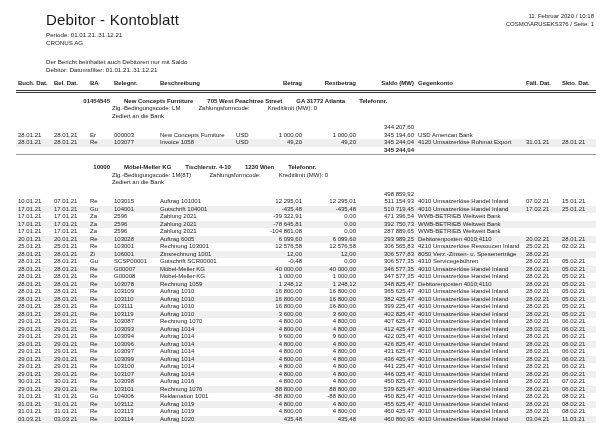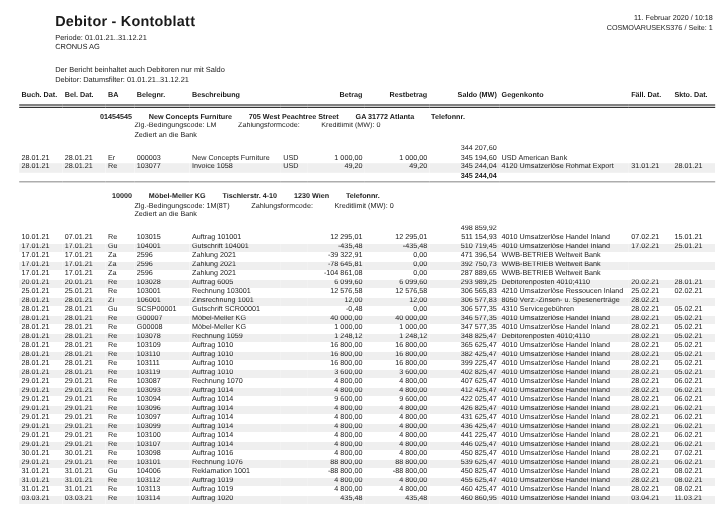--- a/index.html
+++ b/index.html
@@ -1,19 +1,19 @@
 <!DOCTYPE html>
 <html><head>
 <meta charset="utf-8">
 <style>
   html,body{margin:0;padding:0;background:#fff;}
   .page{position:relative;width:602px;height:425px;background:#fff;overflow:hidden;
         font-family:"Liberation Sans","DejaVu Sans",sans-serif;color:#1a1a1a;}
   .hdr{padding:11px 0 0 46px;}
-  .title{font-size:12px;font-weight:bold;letter-spacing:.2px;margin-bottom:3px;}
+  .title{font-size:15px;font-weight:normal;letter-spacing:.2px;margin-bottom:3px;}
   .meta{font-size:6.2px;line-height:8px;}
   .note{margin-top:11px;}
   .print-info{position:absolute;top:12px;right:8px;text-align:right;font-size:6px;line-height:8px;}
   table{margin:5px 0 0 16px;border-collapse:collapse;table-layout:fixed;width:580px;
         font-size:6px;line-height:7.5px;}
   th{font-weight:bold;text-align:left;padding:1px 2px 2px 2px;border-bottom:3px double #333;
      font-size:6px;white-space:nowrap;overflow:hidden;}
   td{padding:0 2px;white-space:nowrap;overflow:hidden;}
   .num{text-align:right;}
   tr.alt td{background:#efefef;}

